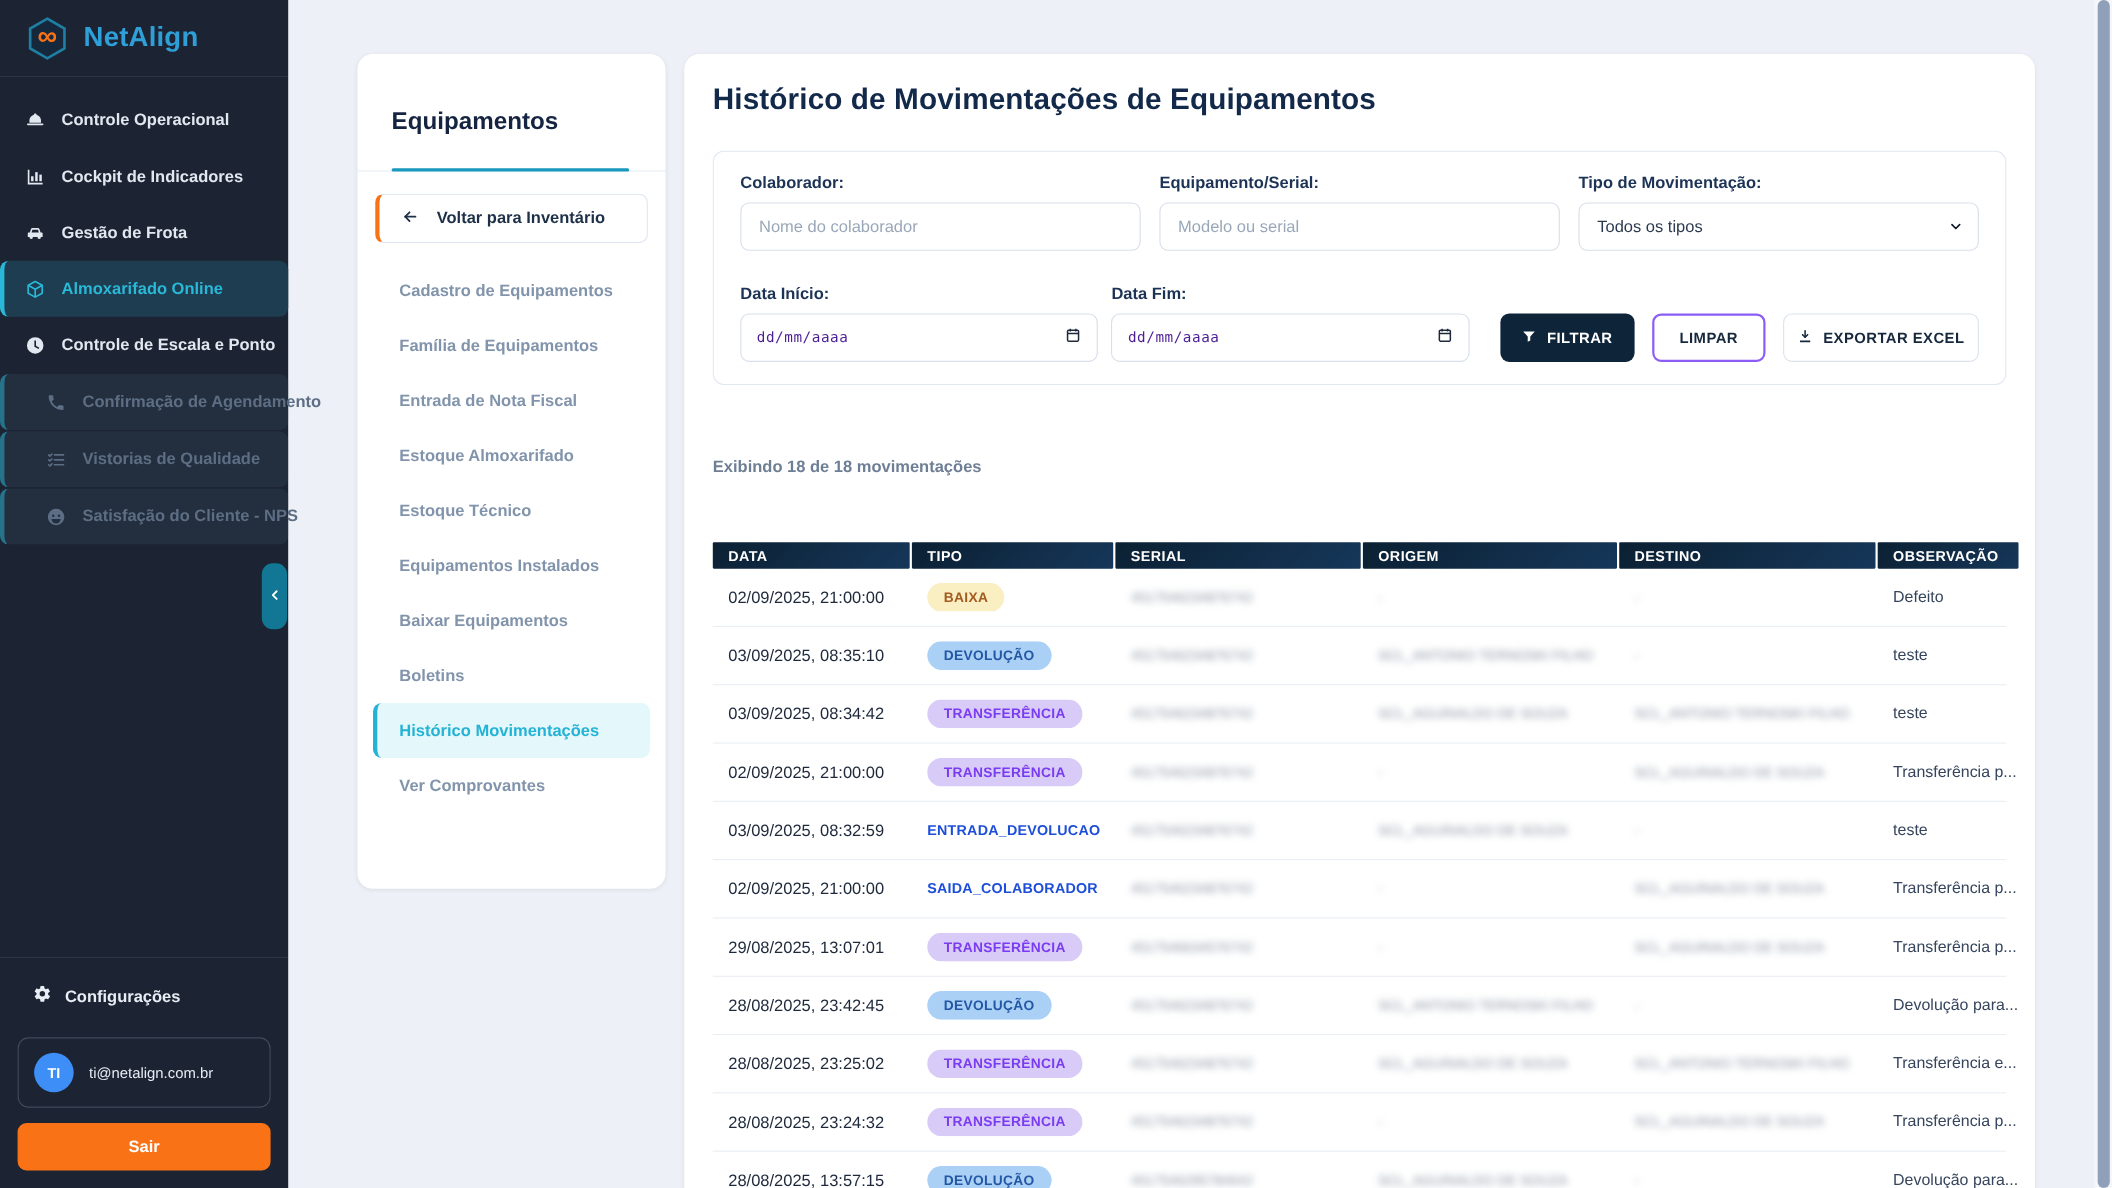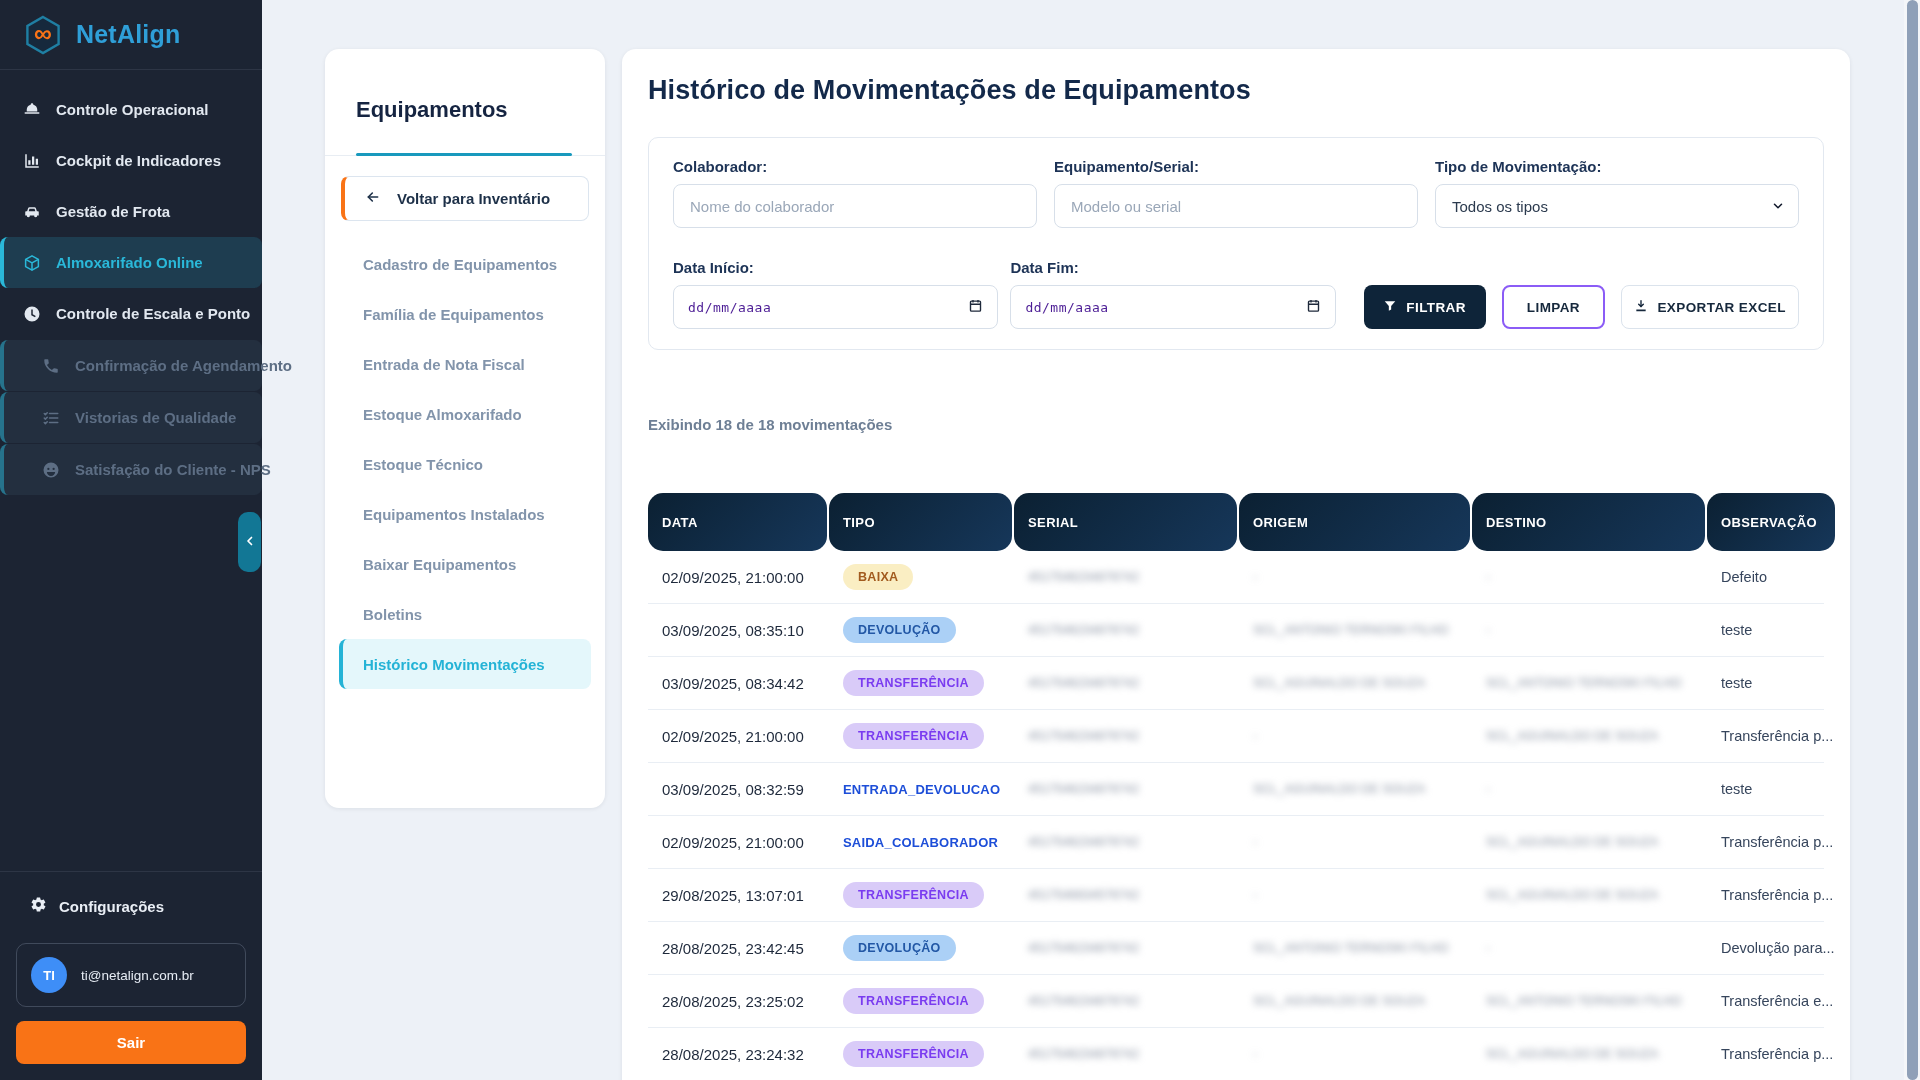--- a/index.html
+++ b/index.html
@@ -85,23 +85,23 @@
          letter-spacing:.4px; display:flex; align-items:center; justify-content:center; gap:9px; cursor:pointer; }
   .btn svg { width:14px; height:14px; }
   .btn-filtrar { width:122px; margin-left:16px; background:#0e2439; color:#fff; border:none; }
   .btn-limpar { width:104px; margin-left:16px; background:#fff; color:#16283c; border:2px solid #8b5cf6; }
   .btn-exportar { width:178px; margin-left:16px; background:#fff; color:#16283c; border:1px solid #dbe3ec; }
 
   .results-count { margin-top:66px; font-size:15px; font-weight:700; color:#6e7f95; }
 
   .table { margin-top:60px; }
   .thead { display:grid; grid-template-columns:179px 183px 223px 231px 233px 128px; column-gap:2px; }
-  .th { height:58px; background:linear-gradient(135deg,#0b2032 0%,#16375a 100%); color:#fff;
+  .th { height:24px; background:linear-gradient(135deg,#0b2032 0%,#16375a 100%); color:#fff;
         font-size:13px; font-weight:700; letter-spacing:.4px; display:flex; align-items:center;
-        padding-left:14px; border-radius:15px; text-transform:uppercase; }
+        padding-left:14px; border-radius:1px; text-transform:uppercase; }
   .trow { display:grid; grid-template-columns:181px 185px 225px 233px 235px 128px;
           height:53px; align-items:center; border-bottom:1px solid #e9eef4; }
   .td { padding-left:14px; overflow:hidden; white-space:nowrap; }
   .td-data { font-size:15px; color:#1e293b; }
   .badge { display:inline-block; padding:6px 15px; border-radius:999px; font-size:12.5px; font-weight:800; letter-spacing:.3px; }
   .badge.baixa { background:#faeec3; color:#a25b1e; }
   .badge.devolucao { background:#abd0f6; color:#2257a5; }
   .badge.transferencia { background:#d9cbf8; color:#7a3cf0; }
   .tipo-plain { font-size:13px; font-weight:800; color:#1d4ed8; letter-spacing:.2px; }
   .blurred { filter:blur(3.5px); color:#8a93a3; font-size:12.5px; }
@@ -242,20 +242,21 @@
   <div class="sub-items">
       <div class="sub-item">Cadastro de Equipamentos</div>
       <div class="sub-item">Família de Equipamentos</div>
       <div class="sub-item">Entrada de Nota Fiscal</div>
       <div class="sub-item">Estoque Almoxarifado</div>
       <div class="sub-item">Estoque Técnico</div>
       <div class="sub-item">Equipamentos Instalados</div>
       <div class="sub-item">Baixar Equipamentos</div>
       <div class="sub-item">Boletins</div>
       <div class="sub-item active">Histórico Movimentações</div>
+      <div class="sub-item">Ver Comprovantes</div>
     </div>
 </section>
 
 <main class="main-card">
   <h1 class="page-title">Histórico de Movimentações de Equipamentos</h1>
 
   <div class="filter-box">
     <div class="filter-grid">
       <div>
         <label class="f-label">Colaborador:</label>

